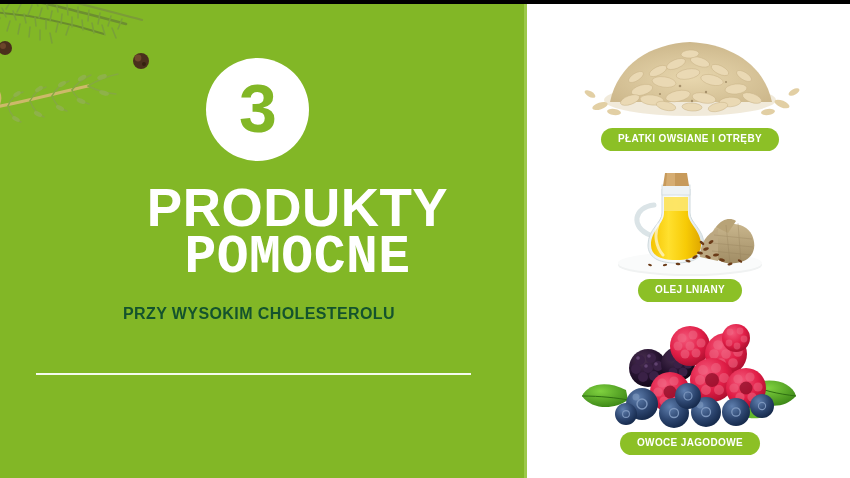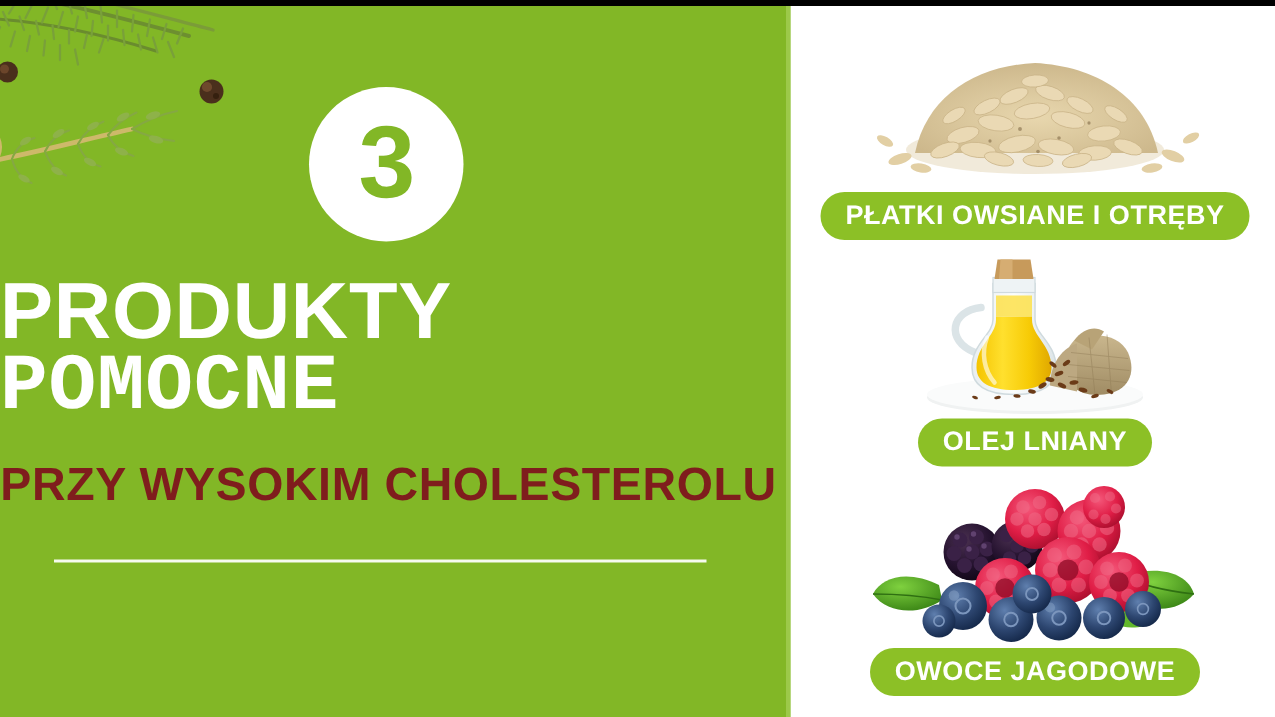--- a/index.html
+++ b/index.html
@@ -81,37 +81,37 @@
     letter-spacing: -1px;
     transform: translateY(-2px);
   }
 
   
   .headline {
     position: absolute;
     left: 0;
     top: 182px;
     width: 595px;
-    text-align: left;
+    text-align: center;
     color: #ffffff;
     font-size: 53px;
     font-weight: bold;
     line-height: 0.97;
     letter-spacing: 0.5px;
   }
   .headline .line2 { display: block; font-family: Liberation Mono, monospace; }
 
   .subhead {
     position: absolute;
     left: 0;
     top: 305px;
     width: 518px;
     text-align: center;
-    color: #7f1d1d;
-    font-size: 31px;
+    color: #14532d;
+    font-size: 16px;
     font-weight: bold;
     letter-spacing: 0.4px;
   }
 
   .divider {
     position: absolute;
     left: 36px;
     top: 373px;
     width: 435px;
     height: 2px;
@@ -152,21 +152,21 @@
     width: 320px;
     display: flex;
     justify-content: center;
     margin-top: 2px;
   }
   .pill {
     background: #8cc026;
     color: #ffffff;
     border-radius: 20px;
     padding: 5px 17px 6px 17px;
-    font-size: 18px;
+    font-size: 10px;
     font-weight: bold;
     letter-spacing: 0.35px;
     white-space: nowrap;
     line-height: 1.15;
   }
 
   #product-0 { top: 14px; }
   #product-1 { top: 165px; }
   #product-2 { top: 318px; }
 

